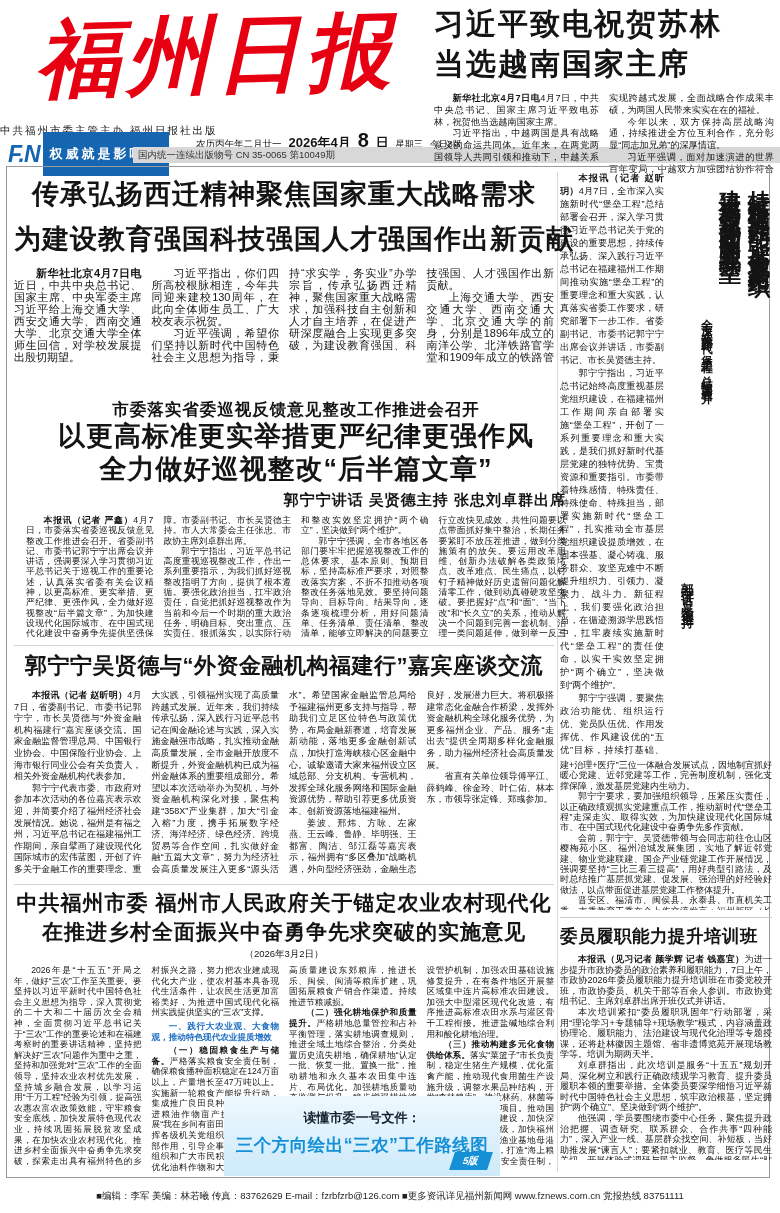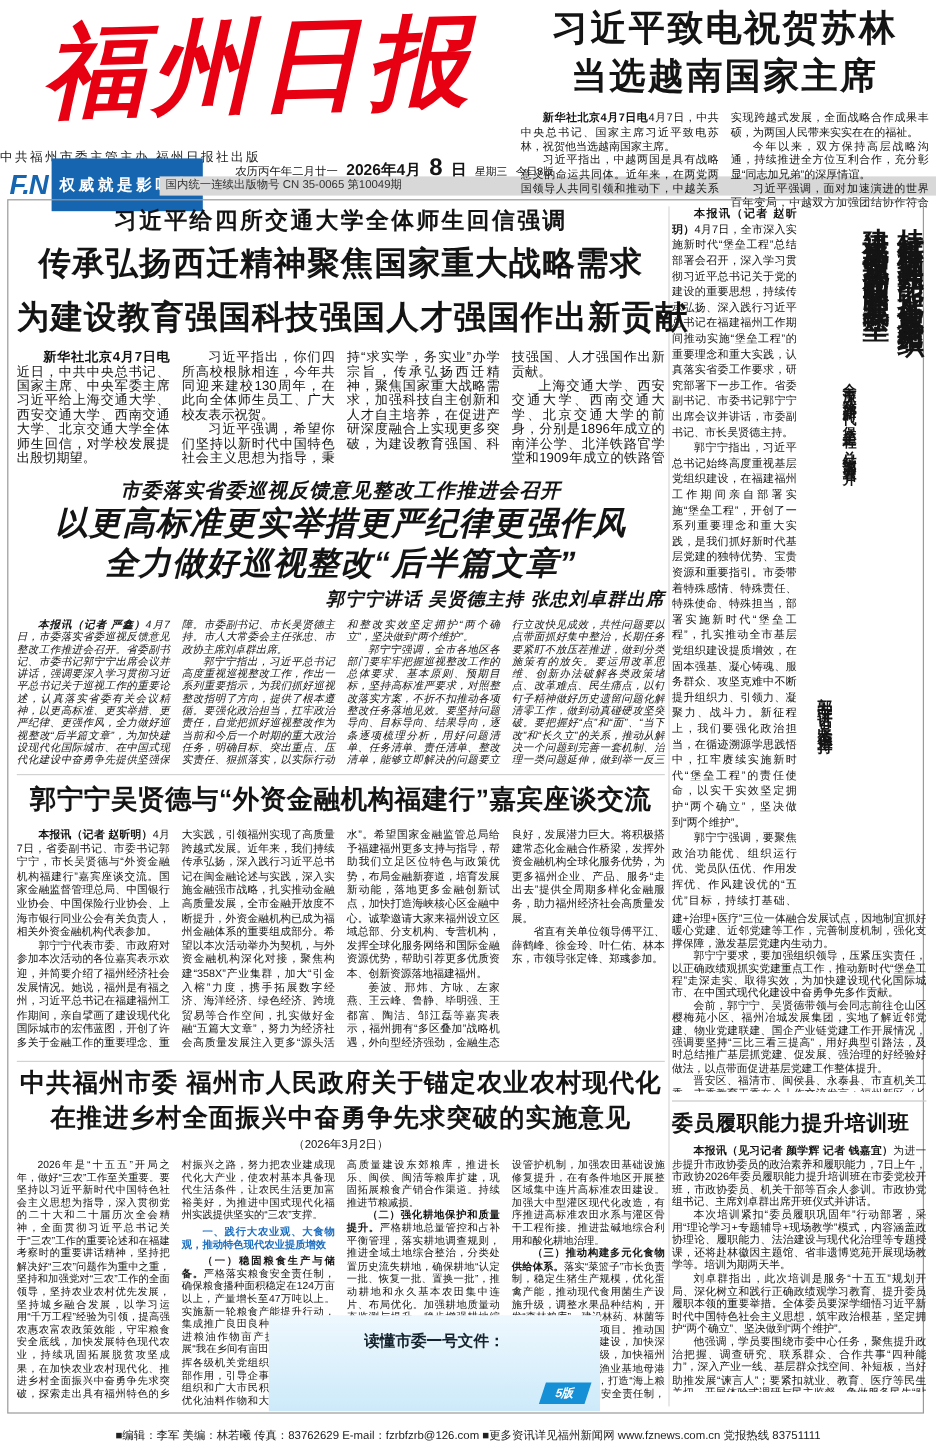--- a/index.html
+++ b/index.html
@@ -24,35 +24,35 @@
   .fn-slogan{color:#fff;font-size:13px;font-weight:700;padding:13px 7px;letter-spacing:3px;}
   .dateline{left:196px;top:129px;display:flex;align-items:baseline;gap:7px;white-space:nowrap;}
   .lunar{font-size:9.5px;}
   .date-main{font-size:13px;font-weight:700;}
   .date-day{font-size:20px;font-weight:700;}
   .date-extra{font-size:9px;}
   .issue-band{left:133px;top:147px;width:647px;height:16px;background:#d8d8d8;
     font-size:9.5px;line-height:16px;padding-left:5px;box-sizing:border-box;color:#333;}
   
   .trs{left:434px;top:4px;width:340px;}
-  .trs-headline{font-size:30px;font-weight:900;text-align:center;line-height:40px;letter-spacing:2px;}
+  .trs-headline{font-size:30px;font-weight:900;line-height:40px;letter-spacing:2px;}
   .trs-body{margin-top:9px;column-count:2;column-gap:10px;column-fill:auto;height:88px;overflow:hidden;
     font-size:9.2px;line-height:11.8px;}
   
   .frame{left:6px;top:166px;width:764px;height:1012px;border:1px solid #9a9a9a;box-sizing:border-box;}
   .vsep{left:557px;top:172px;height:1000px;border-left:1px solid #d9d9d9;width:0;}
   .hrule{border-top:1px solid #d2d2d2;height:0;}
   
   .s1{left:14px;top:172px;width:540px;}
   .s1 .kicker{font-size:19px;font-weight:700;text-align:center;letter-spacing:2px;line-height:25px;}
   .s1 .hline{font-size:27px;font-weight:900;text-align:center;line-height:45px;letter-spacing:1px;white-space:nowrap;}
   .s1-body{margin-top:5px;column-count:4;column-gap:10px;column-fill:auto;height:96px;overflow:hidden;
     font-size:11px;line-height:12px;}
   
-  .s2{left:14px;top:398px;width:540px;font-style:italic;}
+  .s2{left:26px;top:398px;width:540px;}
   .s2 .kicker{font-size:16.5px;font-weight:700;text-align:center;letter-spacing:1px;line-height:22px;}
   .s2 .hline{font-size:27px;font-weight:900;text-align:center;line-height:33px;letter-spacing:1px;white-space:nowrap;}
   .s2 .subhead{font-size:15px;font-weight:700;text-align:right;margin-top:4px;line-height:20px;letter-spacing:1px;}
   .s2-body{margin-top:5px;column-count:4;column-gap:10px;column-fill:auto;height:124px;overflow:hidden;
     font-size:8.8px;line-height:10.3px;}
   
   .s3{left:14px;top:650px;width:540px;}
   .s3 .hline{font-size:22px;font-weight:900;text-align:center;line-height:32px;letter-spacing:0.5px;white-space:nowrap;}
   .s3-body{margin-top:8px;column-count:4;column-gap:10px;column-fill:auto;height:188px;overflow:hidden;
     font-size:9px;line-height:11.6px;}
@@ -117,21 +117,20 @@
     <p>习近平强调，面对加速演进的世界百年变局，中越双方加强团结协作符合两党两国共同利益。我高度重视中越两党两国关系发展，愿同苏林总书记、国家主席一道努力，共谋发展振兴，引领中越命运共同体建设持续向前迈进。（下转2版）</p>
   </div>
 </section>
 
 <div class="abs frame"></div>
 <div class="abs vsep"></div>
 <div class="abs hrule" style="left:14px;top:645px;width:540px;"></div>
 <div class="abs hrule" style="left:14px;top:884px;width:540px;"></div>
 
 <section class="abs s1">
-  <div class="kicker">习近平给四所交通大学全体师生回信强调</div>
   <div class="hline">传承弘扬西迁精神聚焦国家重大战略需求</div>
   <div class="hline">为建设教育强国科技强国人才强国作出新贡献</div>
   <div class="s1-body">
     <p><b>新华社北京4月7日电</b><span>近日，中共中央总书记、国家主席、中央军委主席习近平给上海交通大学、西安交通大学、西南交通大学、北京交通大学全体师生回信，对学校发展提出殷切期望。</span></p>
     <p>习近平指出，你们四所高校根脉相连，今年共同迎来建校130周年，在此向全体师生员工、广大校友表示祝贺。</p>
     <p>习近平强调，希望你们坚持以新时代中国特色社会主义思想为指导，秉持“求实学，务实业”办学宗旨，传承弘扬西迁精神，聚焦国家重大战略需求，加强科技自主创新和人才自主培养，在促进产研深度融合上实现更多突破，为建设教育强国、科技强国、人才强国作出新贡献。</p>
     <p>上海交通大学、西安交通大学、西南交通大学、北京交通大学的前身，分别是1896年成立的南洋公学、北洋铁路官学堂和1909年成立的铁路管理传习所，1921年合并组建为交通大学。近日，四所交通大学全体师生给习近平总书记写信，汇报学校130年发展历程和办学成绩，表达为强国建设、民族复兴伟业贡献力量的决心。</p>
   </div>
 </section>
 
@@ -167,20 +166,21 @@
     <p class="doc-section-title" style="color:#1d6fc2;">一、践行大农业观、大食物观，推动特色现代农业提质增效</p>
     <p><b>（一）稳固粮食生产与储备。</b><span>严格落实粮食安全责任制，确保粮食播种面积稳定在124万亩以上，产量增长至47万吨以上。实施新一轮粮食产能提升行动，集成推广良田良种良机良法，促进粮油作物亩产提升。深化拓展“我在乡间有亩田”活动，充分发挥各级机关党组织和机关党员干部作用，引导企事业单位、社会组织和广大市民积极参与认种。优化油料作物和大豆种植布局。高质量建设东郊粮库，推进长乐、闽侯、闽清等粮库扩建，巩固拓展粮食产销合作渠道。持续推进节粮减损。</span></p>
     <p><b>（二）强化耕地保护和质量提升。</b><span>严格耕地总量管控和占补平衡管理，落实耕地调查规则，推进全域土地综合整治，分类处置历史流失耕地，确保耕地“认定一批、恢复一批、置换一批”，推动耕地和永久基本农田集中连片、布局优化。加强耕地质量动态监测与提升，稳步增强耕地综合生产能力。持续整治“大棚房”、乱占耕地建房等问题，坚决遏制破坏耕地违法行为。稳妥有序做好耕地“非粮化”整改和撂荒地复耕利用。新建和改造提升高标准农田2万亩以上，完善高标准农田建设管护机制，加强农田基础设施修复提升，在有条件地区开展整区域集中连片高标准农田建设。加强大中型灌区现代化改造，有序推进高标准农田水系与灌区骨干工程衔接。推进盐碱地综合利用和酸化耕地治理。</span></p>
     <p><b>（三）推动构建多元化食物供给体系。</b><span>落实“菜篮子”市长负责制，稳定生猪生产规模，优化蛋禽产能，推动现代食用菌生产设施升级，调整水果品种结构，开发“森林粮库”，建设林药、林菌等10个重点林下经济项目。推动国家级海洋渔船试点建设，加快深远海养殖等装备升级，加快福州（连江）国家远洋渔业基地母港一期配套工程建设，打造“海上粮仓”。严格落实食品安全责任制，推进食用农产品承诺达标合格证与“一品一码”追溯并行制度。强化病虫害疫病防控和重大动物疫病防控，减少农业生产损失。</span></p>
 
   </div>
 </section>
 
 <aside class="abs promo">
   <p class="promo-line1">读懂市委一号文件：</p>
+  <p class="promo-line2" style="color:#1590d6;">三个方向绘出“三农”工作路线图</p>
   <span class="promo-badge" style="background:#1590d6;">5版</span>
 </aside>
 
 <section class="abs rc">
   <div class="rc-top">
     <div class="rc-text">
       <p><b>本报讯（记者 赵昕玥）</b><span>4月7日，全市深入实施新时代“堡垒工程”总结部署会召开，深入学习贯彻习近平总书记关于党的建设的重要思想，持续传承弘扬、深入践行习近平总书记在福建福州工作期间推动实施“堡垒工程”的重要理念和重大实践，认真落实省委工作要求，研究部署下一步工作。省委副书记、市委书记郭宁宁出席会议并讲话，市委副书记、市长吴贤德主持。</span></p>
       <p>郭宁宁指出，习近平总书记始终高度重视基层党组织建设，在福建福州工作期间亲自部署实施“堡垒工程”，开创了一系列重要理念和重大实践，是我们抓好新时代基层党建的独特优势、宝贵资源和重要指引。市委带着特殊感情、特殊责任、特殊使命、特殊担当，部署实施新时代“堡垒工程”，扎实推动全市基层党组织建设提质增效，在固本强基、凝心铸魂、服务群众、攻坚克难中不断提升组织力、引领力、凝聚力、战斗力。新征程上，我们要强化政治担当，在循迹溯源学思践悟中，扛牢赓续实施新时代“堡垒工程”的责任使命，以实干实效坚定拥护“两个确立”，坚决做到“两个维护”。</p>
       <p>郭宁宁强调，要聚焦政治功能优、组织运行优、党员队伍优、作用发挥优、作风建设优的“五优”目标，持续打基础、促提升、强功能，切实把各领域基层党组织建设成为有效实现党的领导的坚强战斗堡垒。要坚持大抓基层，着力织密组织体系，强化队伍建设，分级分类推进补短板、树品牌，全面建强基层党组织。要突出奋勇争先，持续抓党建促乡村振兴、促产业发展、促治理提效，以高质量党建引领保障高质量发展。要注重改革创新，扎实推进乡村“党</p>
     </div>

